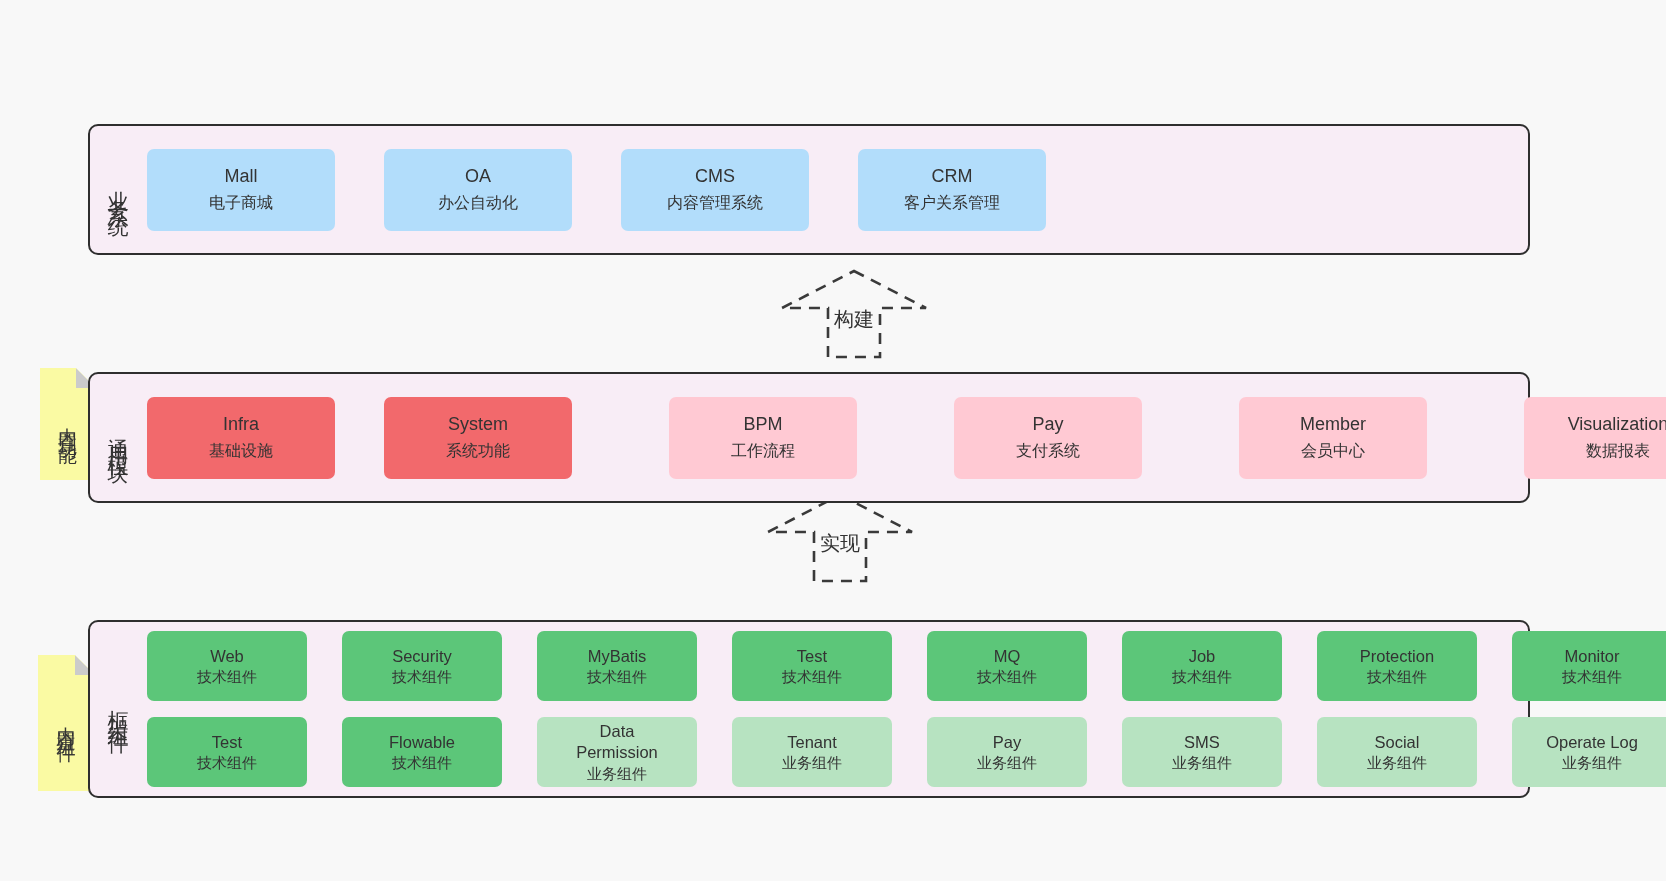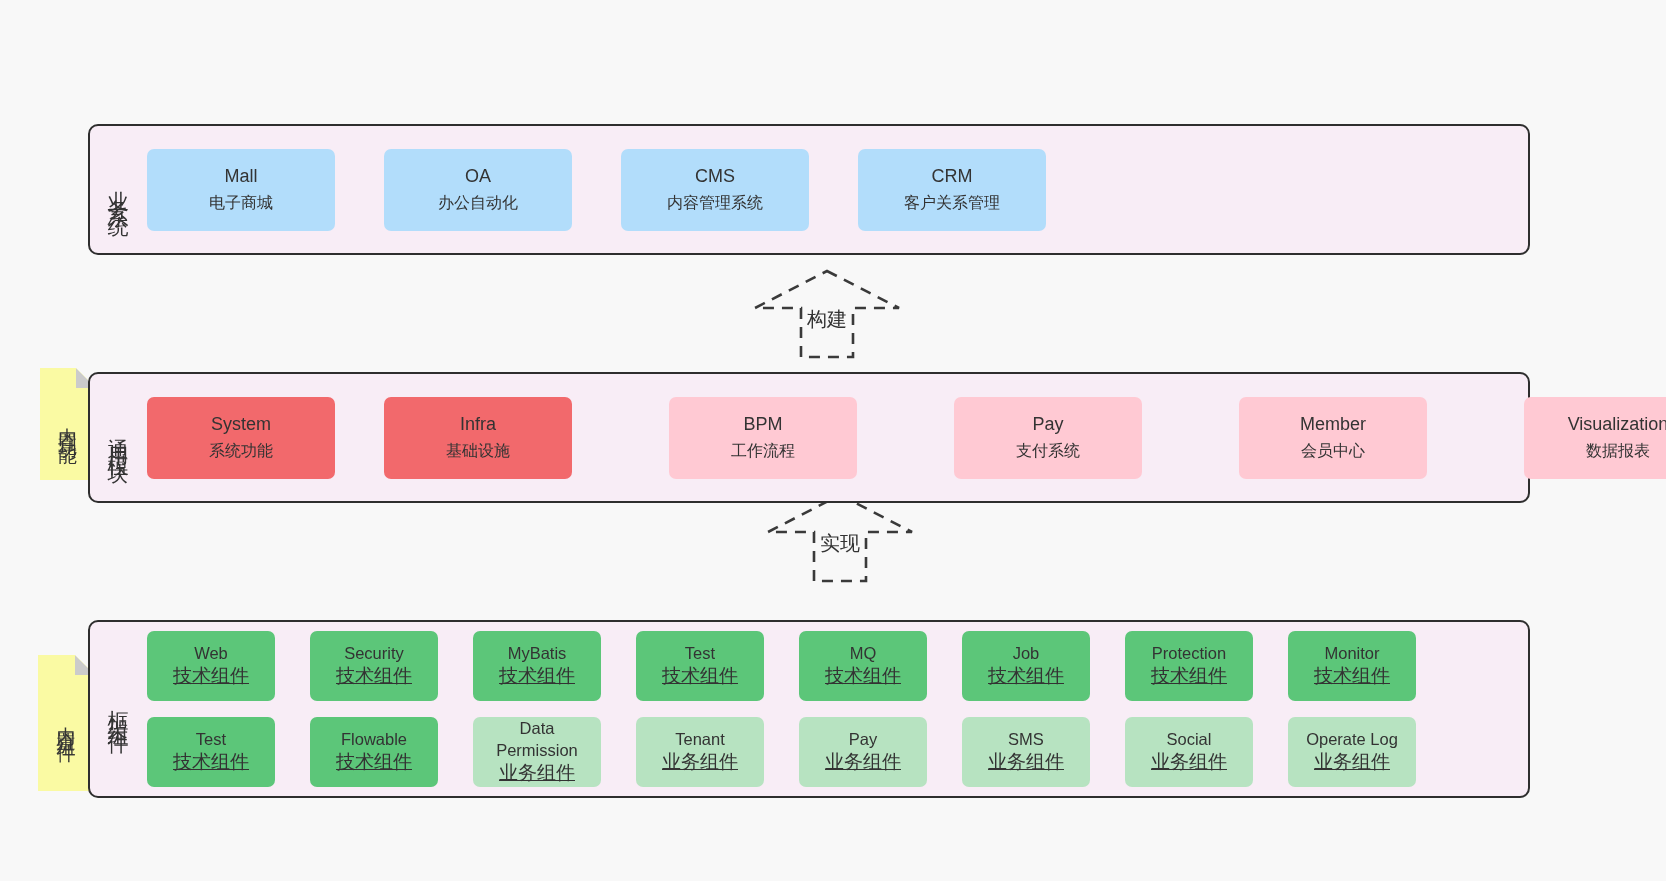--- a/index.html
+++ b/index.html
@@ -28,23 +28,23 @@
 
   
   .box {
     box-sizing:border-box; border-radius:7px; padding:4px 0;
     display:flex; flex-direction:column; align-items:center; justify-content:center;
     text-align:center; color:#333;
   }
   .big   { width:188px; height:82px; line-height:1.55; }
   .big .t{ font-size:18px; }
   .big .s{ font-size:16px; }
-  .small { width:128px; height:70px; line-height:1.3; }
+  .small { width:160px; height:70px; line-height:1.3; }
   .small .t{ font-size:16.5px; }
-  .small .s{ font-size:19px;text-decoration:underline; }
+  .small .s{ font-size:15px; }
   .wrap-title .t { display:inline-block; max-width:96px; }
 
   .blue      { background:#b2ddfb; }
   .red       { background:#f2696c; }
   .pink      { background:#ffc9d3;margin-left:48px; }
   .green     { background:#5cc679; }
   .lightgreen{ background:#b7e3c1; }
 
   
   .sticky {
@@ -60,21 +60,21 @@
   #sticky-modules    { left:40px; top:368px; width:56px; height:112px; }
   #sticky-components { left:38px; top:655px; width:57px; height:136px; }
 
   
   .arrow { position:absolute; width:150px; height:92px; z-index:1; }
   .arrow svg { display:block; }
   .arrow .arrow-label {
     position:absolute; left:50%; top:38px; transform:translateX(-50%);
     background:#f8f8f8; padding:0 3px; font-size:20px; color:#333; white-space:nowrap;
   }
-  #arrow-build     { left:752px; top:268px; }
+  #arrow-build     { left:779px; top:268px; }
   #arrow-implement { left:765px; top:492px; }
 </style>
 </head>
 <body>
 
 <div class="canvas">
 
   <section class="panel" id="panel-business">
     <div class="label-col">
       <div class="vlabel">业务系统</div>
@@ -110,26 +110,26 @@
     <span class="fold"></span>
     <span class="vlabel">内置功能</span>
   </div>
 
   <section class="panel" id="panel-modules">
     <div class="label-col">
       <div class="vlabel">通用模块</div>
     </div>
     <div class="boxes">
       <div class="box big red">
+        <span class="t">Infra</span>
+        <span class="s">基础设施</span>
+      </div>
+      <div class="box big red">
         <span class="t">System</span>
         <span class="s">系统功能</span>
-      </div>
-      <div class="box big red">
-        <span class="t">Infra</span>
-        <span class="s">基础设施</span>
       </div>
       <div class="box big pink">
         <span class="t">BPM</span>
         <span class="s">工作流程</span>
       </div>
       <div class="box big pink">
         <span class="t">Pay</span>
         <span class="s">支付系统</span>
       </div>
       <div class="box big pink">

